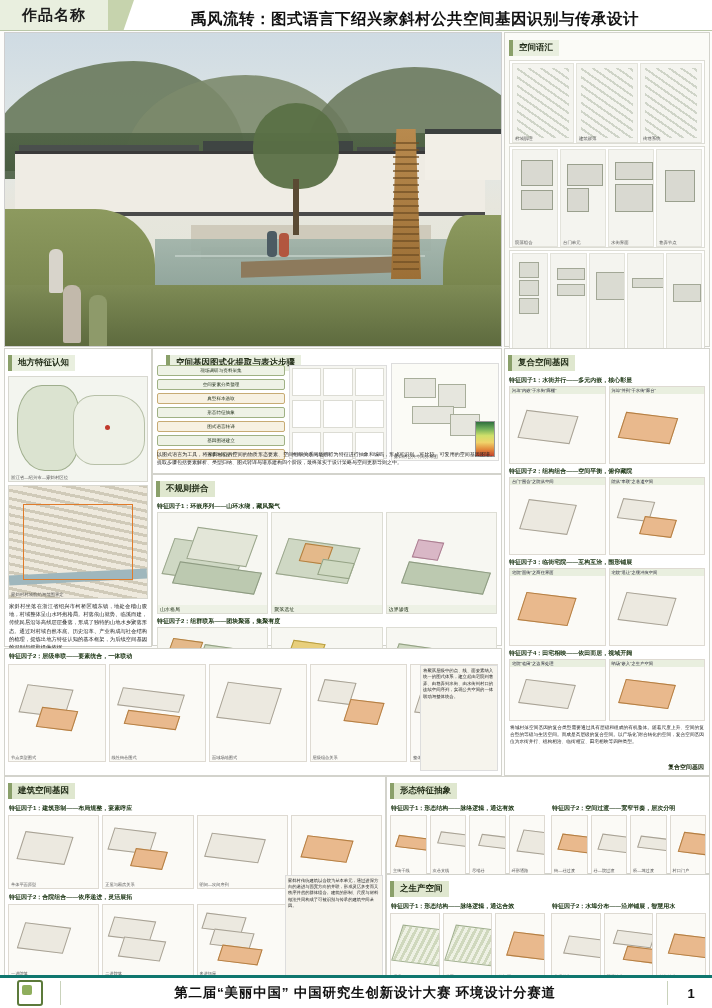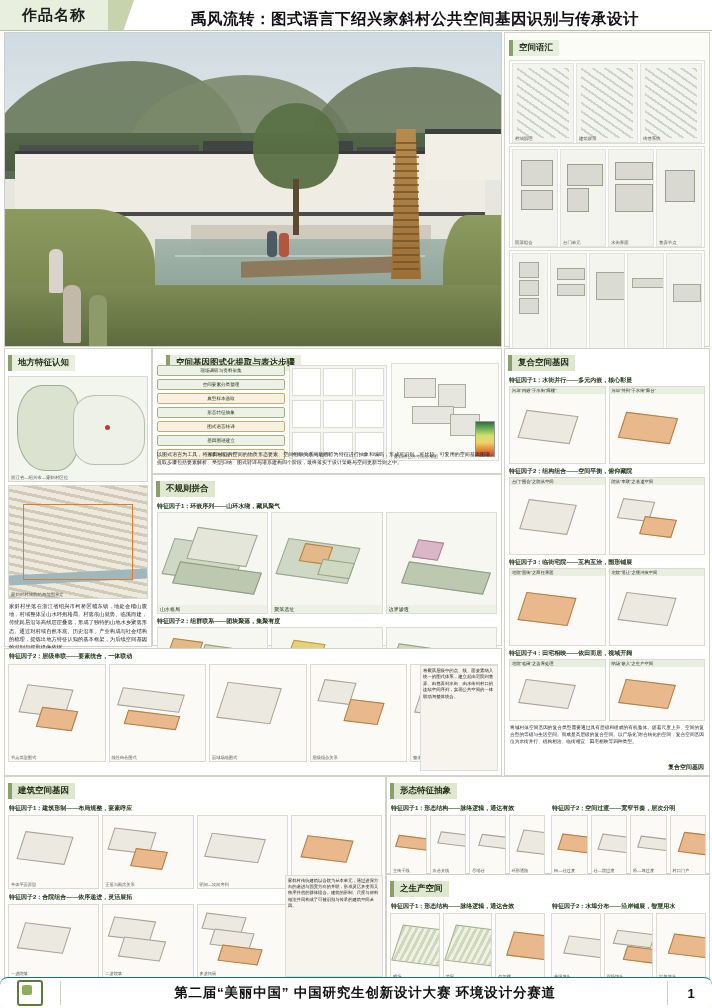--- a/index.html
+++ b/index.html
@@ -130,21 +130,21 @@
   #connect .r{display:flex;gap:3px;padding:1px 3px;}
   #connect .c{flex:1;border:1px solid #dedad2;background:#fbfaf6;height:58px;position:relative;overflow:hidden;}
 
   
   #attach{left:386px;top:874px;width:322px;height:104px;}
   #attach .r{display:flex;gap:3px;padding:1px 3px;}
   #attach .c{flex:1;border:1px solid #dedad2;background:#fbfaf6;height:66px;position:relative;overflow:hidden;}
   .stripes{position:absolute;left:6px;top:16px;width:86px;height:34px;background:repeating-linear-gradient(100deg,#cfd8bd 0 3px,#eef1e4 3px 6px);transform:skew(-18deg,7deg);border:1px solid #9fae8d;}
 
   
-  .footer{position:absolute;left:0;bottom:0;width:712px;height:30px;background:#ffffff;border-top:1px solid #0f766e;display:flex;align-items:center;border-radius:8px;}
+  .footer{position:absolute;left:0;bottom:0;width:712px;height:30px;background:#ffffff;border-top:3px solid #0f766e;display:flex;align-items:center;}
   .f-logo{width:60px;height:30px;display:flex;align-items:center;justify-content:center;}
   .f-logo .sq{width:22px;height:22px;border:2px solid #5c7a3a;border-radius:3px;position:relative;}
   .f-logo .sq:after{content:"";position:absolute;left:3px;top:3px;width:10px;height:10px;background:#8fae5d;border-radius:2px;}
   .f-title{flex:1;text-align:center;font-size:13.5px;font-weight:bold;letter-spacing:.8px;color:#111;}
   .f-page{width:42px;text-align:center;font-size:13px;font-weight:bold;color:#111;}
   .vline{position:absolute;top:3px;bottom:3px;width:1px;background:#c9d2bb;}
 </style>
 </head>
 <body>
 

